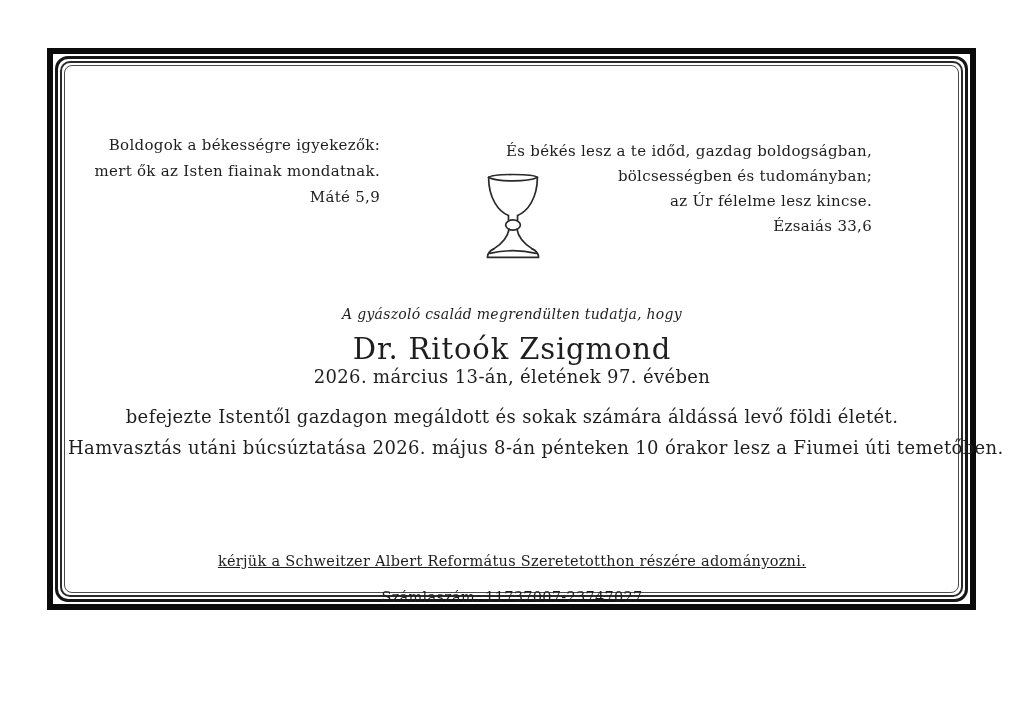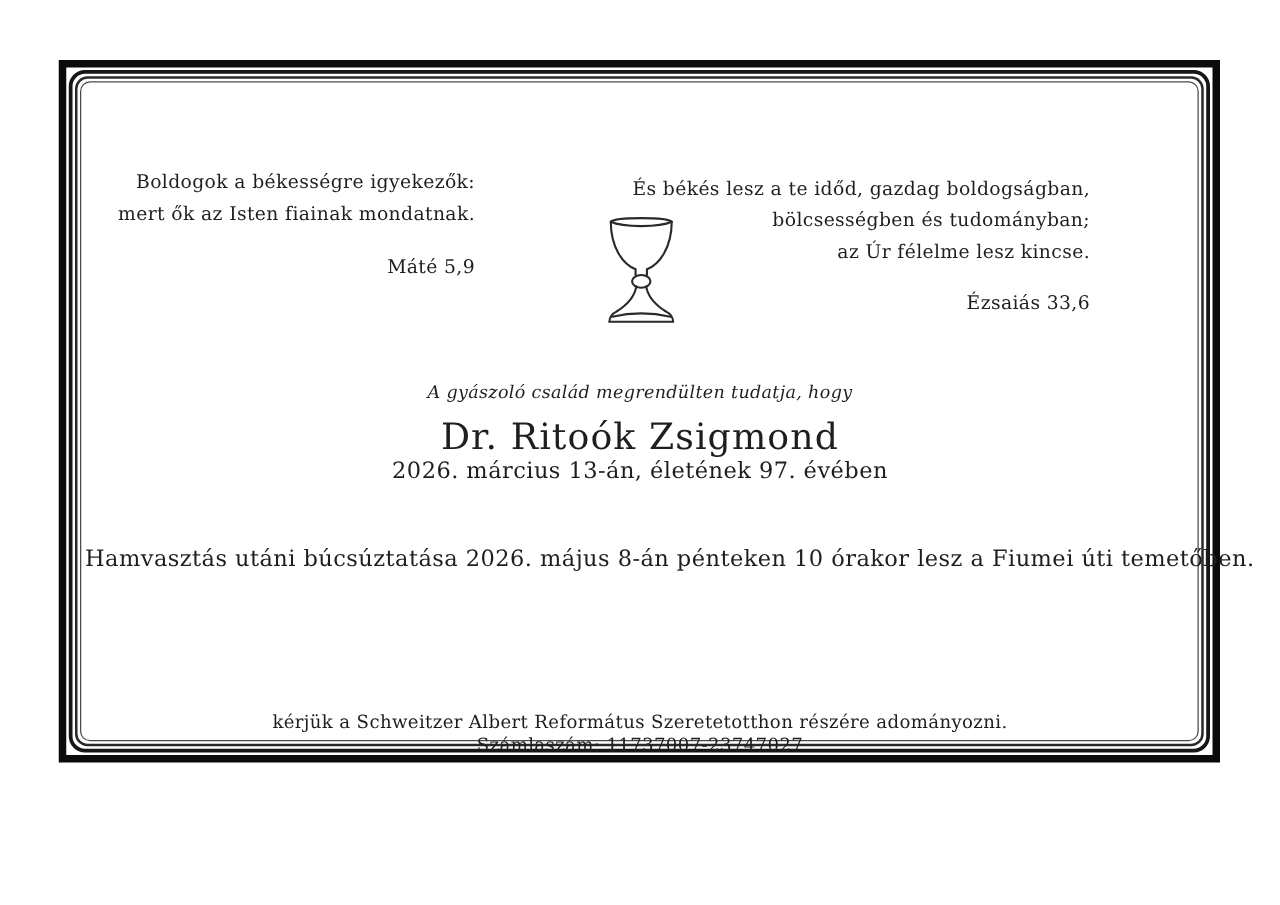--- a/index.html
+++ b/index.html
@@ -49,21 +49,21 @@
   .quote {
     position: absolute;
     text-align: right;
     font-size: 15px;
     letter-spacing: 0.02em;
     line-height: 26px;
     white-space: nowrap;
   }
   .quote-left  { top: 132px; right: 644px; }
   .quote-right { top: 139px; right: 152px; line-height: 25px; }
-  .quote-source { margin-top: 16px; }
+  .quote-source { margin-top: 0; }
 
   .chalice-wrap {
     position: absolute;
     left: 477px; top: 165px;
     width: 72px; height: 102px;
   }
   .chalice-wrap svg { width: 100%; height: 100%; }
 
   .center-line {
     position: absolute;
@@ -73,21 +73,21 @@
     letter-spacing: 0.02em;
   }
   .intro    { top: 306px; font-size: 14px; font-style: italic; }
   .deceased { top: 332px; font-size: 29px; letter-spacing: 0.03em; text-align: center; }
   .dateline { top: 366px; font-size: 18px; }
   .lifeline { top: 406px; font-size: 18px; }
   .ceremony { top: 437px; font-size: 18px; }
 
   .donation-line { font-size: 14.5px; }
   .don1 { top: 551px; }
-  .don2 { top: 570px; }
+  .don2 { top: 553px; text-decoration: underline; }
   .don3 { top: 589px; }
 </style>
 </head>
 <body>
 
 <div class="page">
 
   <div class="frame-outer">
     <div class="frame-m1">
       <div class="frame-m2">
@@ -121,18 +121,19 @@
         <path d="M67,113 C69,126 80,139 94,148"></path>
         <path d="M26,148 C18,152 15,158 15,163 L105,163 C105,158 102,152 94,148"></path>
         <path d="M19,156 C45,150 75,150 101,156"></path>
       </g>
     </svg>
   </div>
 
   <div class="center-line intro">A gyászoló család megrendülten tudatja, hogy</div>
   <div class="center-line deceased">Dr. Ritoók Zsigmond</div>
   <div class="center-line dateline">2026. március 13-án, életének 97. évében</div>
+  <div class="center-line lifeline">befejezte Istentől gazdagon megáldott és sokak számára áldássá levő földi életét.</div>
   <div class="center-line ceremony">Hamvasztás utáni búcsúztatása 2026. május 8-án pénteken 10 órakor lesz a Fiumei úti temetőben.</div>
 
   <div class="center-line donation-line don2">kérjük a Schweitzer Albert Református Szeretetotthon részére adományozni.</div>
   <div class="center-line donation-line don3">Számlaszám: 11737007-23747027</div>
 
 </div>
 
 </body></html>

